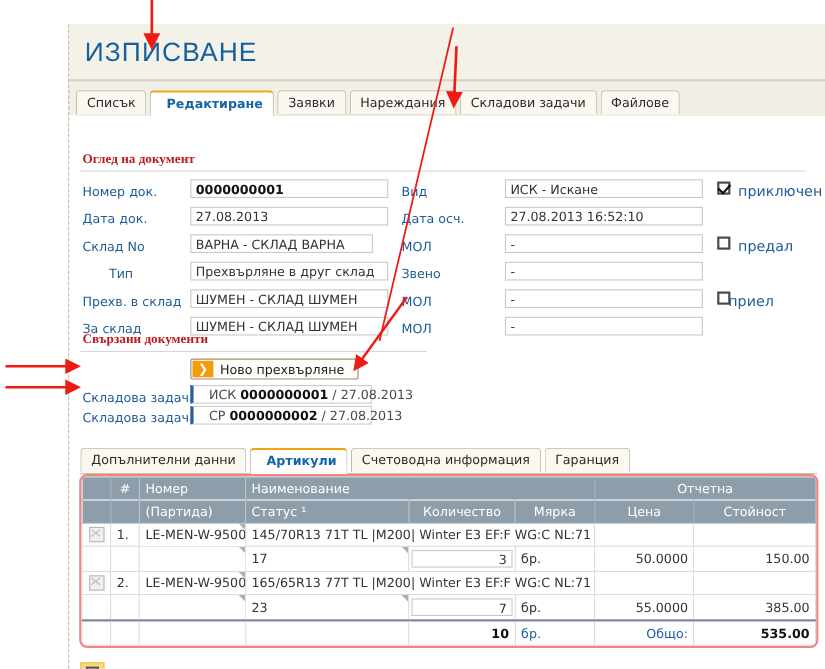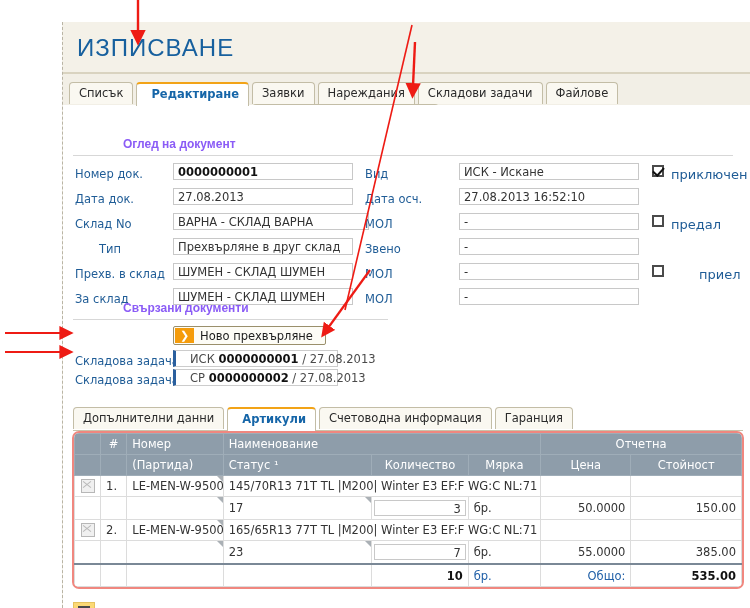--- a/index.html
+++ b/index.html
@@ -108,24 +108,23 @@
     width: 688px;
     height: 503px;
     background: #ffffff;
   }
 
   
   .sec-head {
     position: absolute;
     font-size: 12px;
     font-weight: bold;
-    color: #8b5cf6;
-    font-family: Liberation Sans, sans-serif;
-    white-space: nowrap;
-    margin-left: 48px;
+    color: #b91c1c;
+    font-family: Liberation Serif, serif;
+    white-space: nowrap;
   }
   .sec-rule {
     position: absolute;
     height: 1px;
     background: #d7d7d7;
   }
 
   
   .lbl {
     position: absolute;
@@ -436,21 +435,21 @@
 
       <div class="lbl" style="left:12px; top:62px;">Номер док.</div>
       <div class="lbl" style="left:12px; top:87px;">Дата док.</div>
       <div class="lbl" style="left:12px; top:112px;">Склад No</div>
       <div class="lbl" style="left:12px; top:137px;margin-left:24px;">Тип</div>
       <div class="lbl" style="left:12px; top:162px;">Прехв. в склад</div>
       <div class="lbl" style="left:12px; top:187px;">За склад</div>
 
       <div class="fld bold" style="left:110px; top:58px;  width:180px;">0000000001</div>
       <div class="fld" style="left:110px; top:83px;  width:180px;">27.08.2013</div>
-      <div class="fld" style="left:110px; top:108px; width:196px;">ВАРНА - СКЛАД ВАРНА</div>
+      <div class="fld" style="left:110px; top:108px; width:166px;">ВАРНА - СКЛАД ВАРНА</div>
       <div class="fld" style="left:110px; top:133px; width:180px;">Прехвърляне в друг склад</div>
       <div class="fld" style="left:110px; top:158px; width:180px;">ШУМЕН - СКЛАД ШУМЕН</div>
       <div class="fld" style="left:110px; top:183px; width:180px;">ШУМЕН - СКЛАД ШУМЕН</div>
 
       <div class="lbl" style="left:302px; top:62px;">Вид</div>
       <div class="lbl" style="left:302px; top:87px;">Дата осч.</div>
       <div class="lbl" style="left:302px; top:112px;">МОЛ</div>
       <div class="lbl" style="left:302px; top:137px;">Звено</div>
       <div class="lbl" style="left:302px; top:162px;">МОЛ</div>
       <div class="lbl" style="left:302px; top:187px;">МОЛ</div>
@@ -462,21 +461,21 @@
       <div class="fld" style="left:396px; top:158px; width:180px;">-</div>
       <div class="fld" style="left:396px; top:183px; width:180px;">-</div>
 
       <div class="cbx checked" style="left:589px; top:60px;"></div>
       <div class="cbx-lbl" style="left:608px; top:62px;">приключен</div>
 
       <div class="cbx" style="left:589px; top:110px;"></div>
       <div class="cbx-lbl" style="left:608px; top:112px;">предал</div>
 
       <div class="cbx" style="left:589px; top:160px;"></div>
-      <div class="cbx-lbl" style="left:636px; top:162px;">приел</div>
+      <div class="cbx-lbl" style="left:599px; top:162px;">приел</div>
 
       <div class="sec-head" style="left:12px; top:196px;">Свързани документи</div>
       <div class="sec-rule" style="left:10px; top:214px; width:315px;"></div>
 
       <div class="btn-new" style="left:110px; top:221px;">
         <span class="arrow-box">❯</span>
         <span>Ново прехвърляне</span>
       </div>
 
       <div class="rel-lbl" style="left:12px; top:249px;">Складова задача</div>

